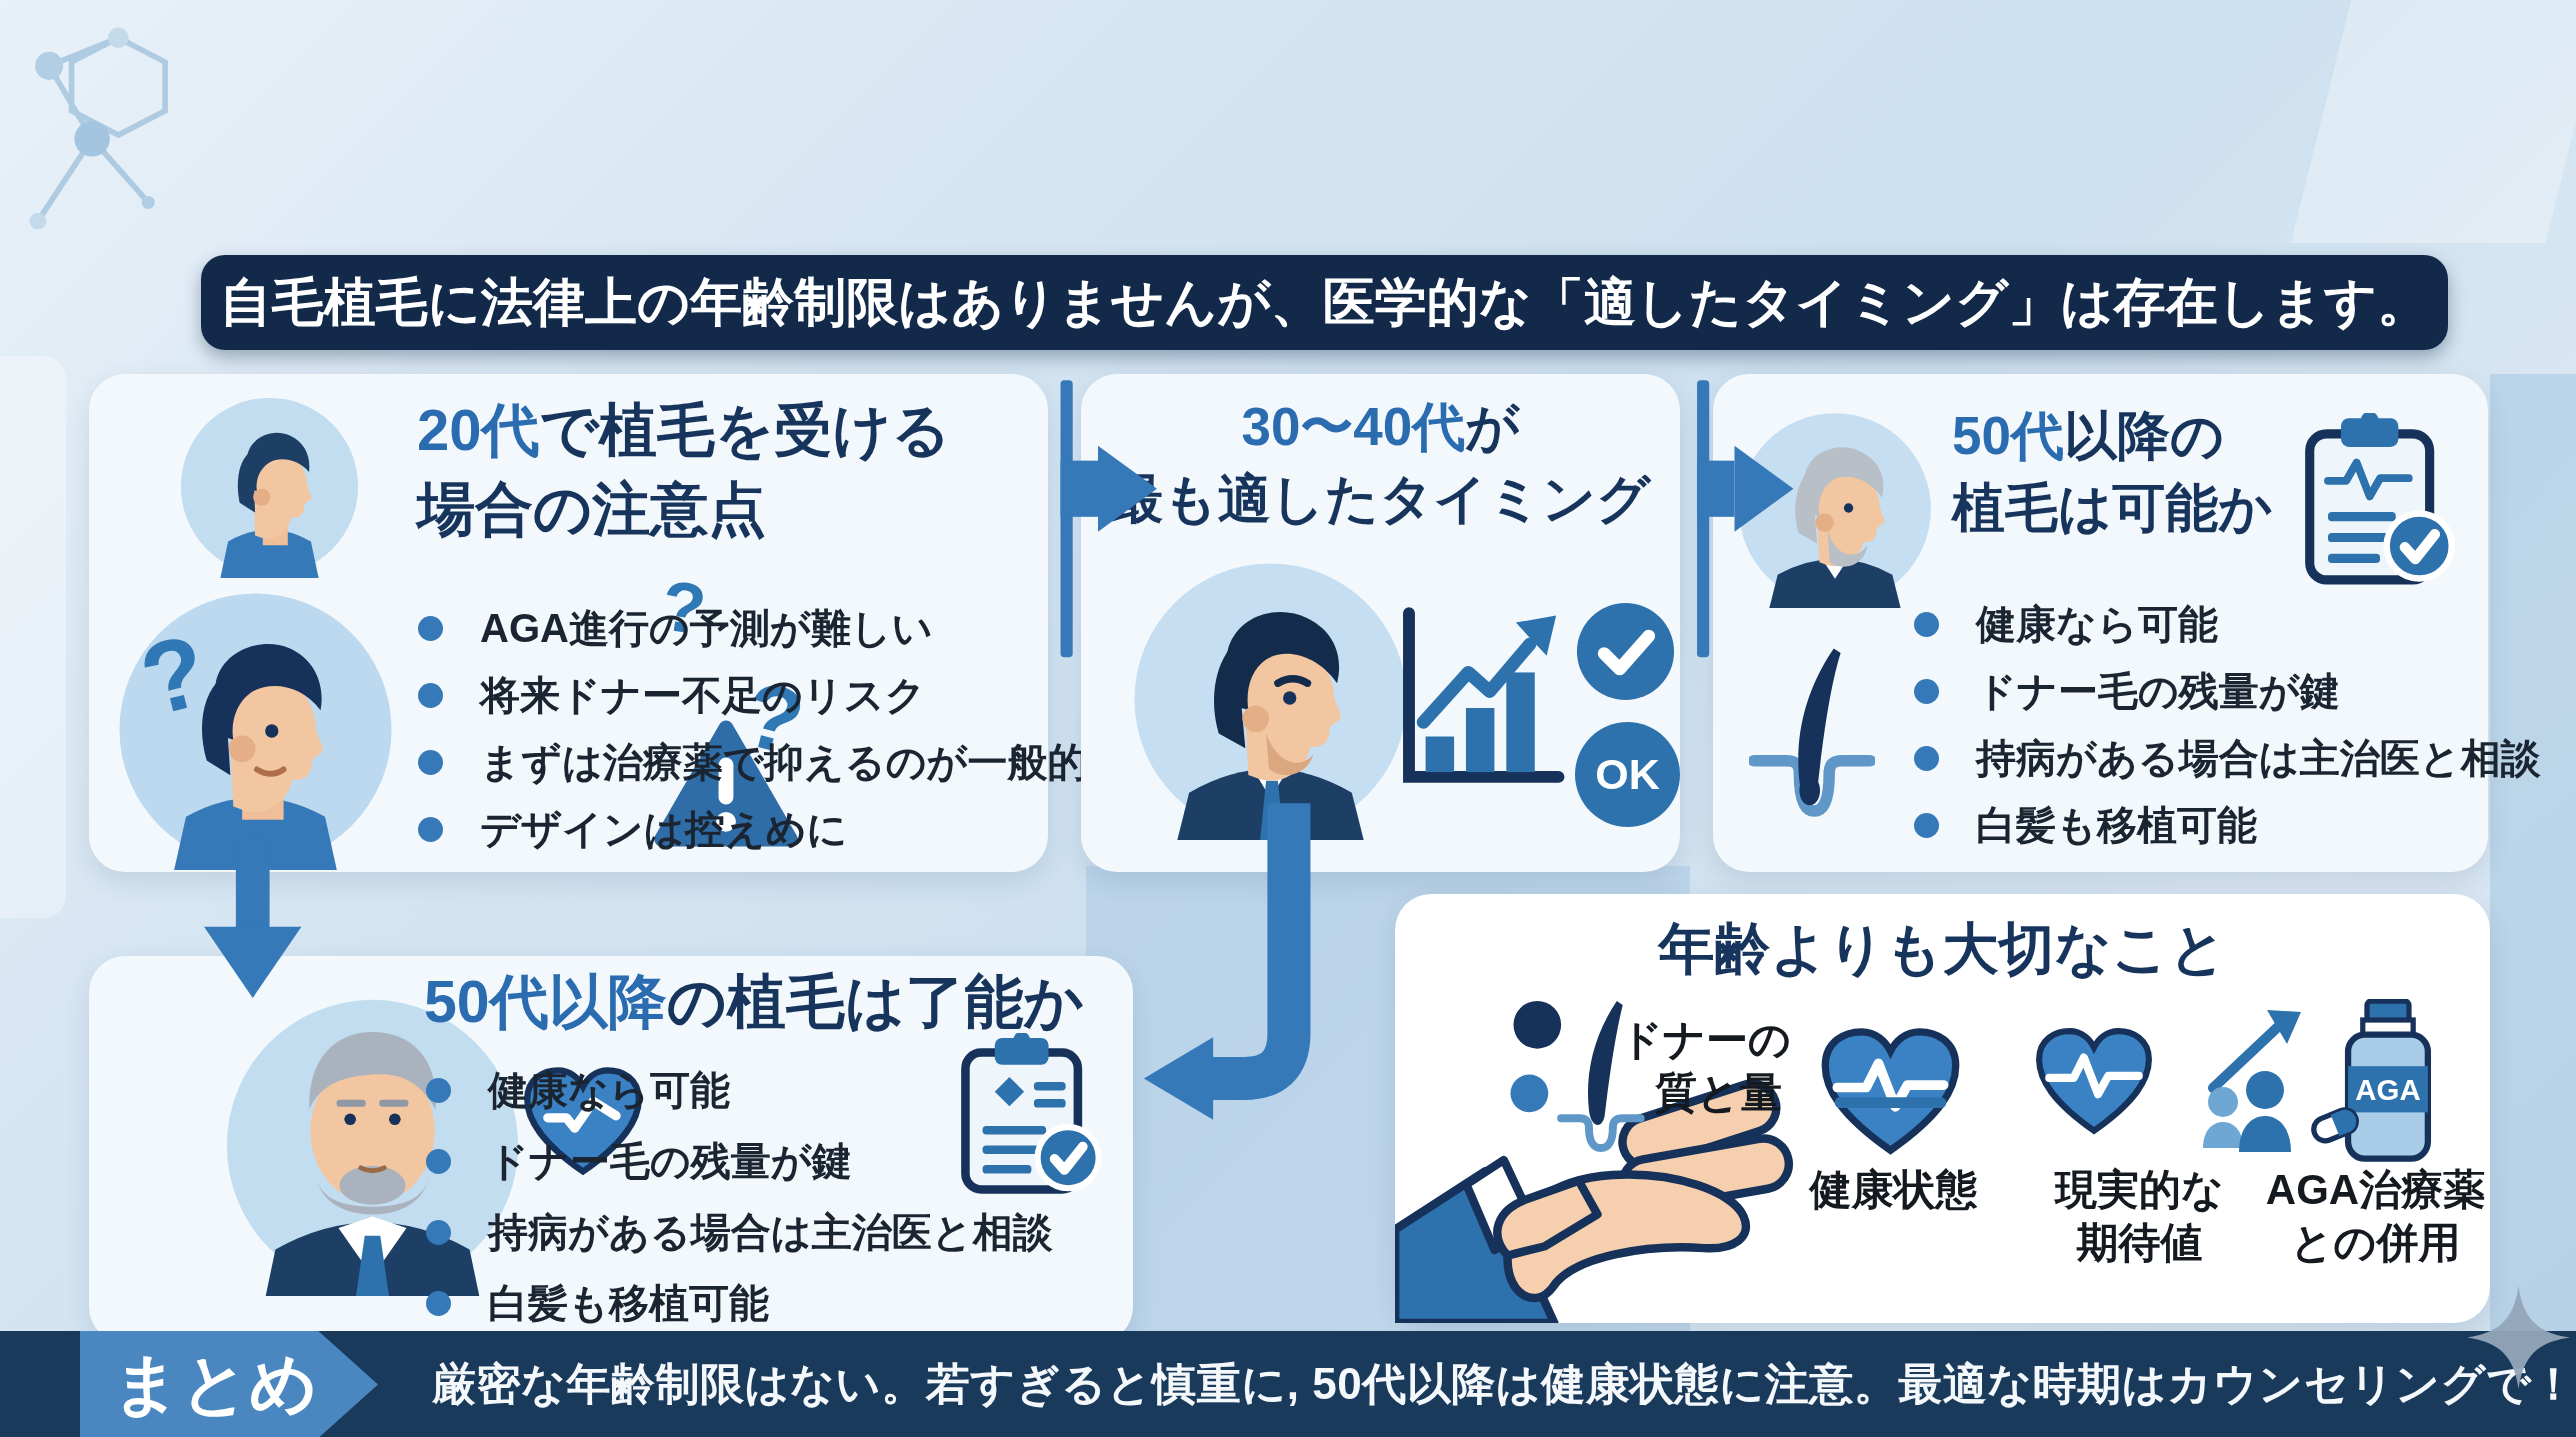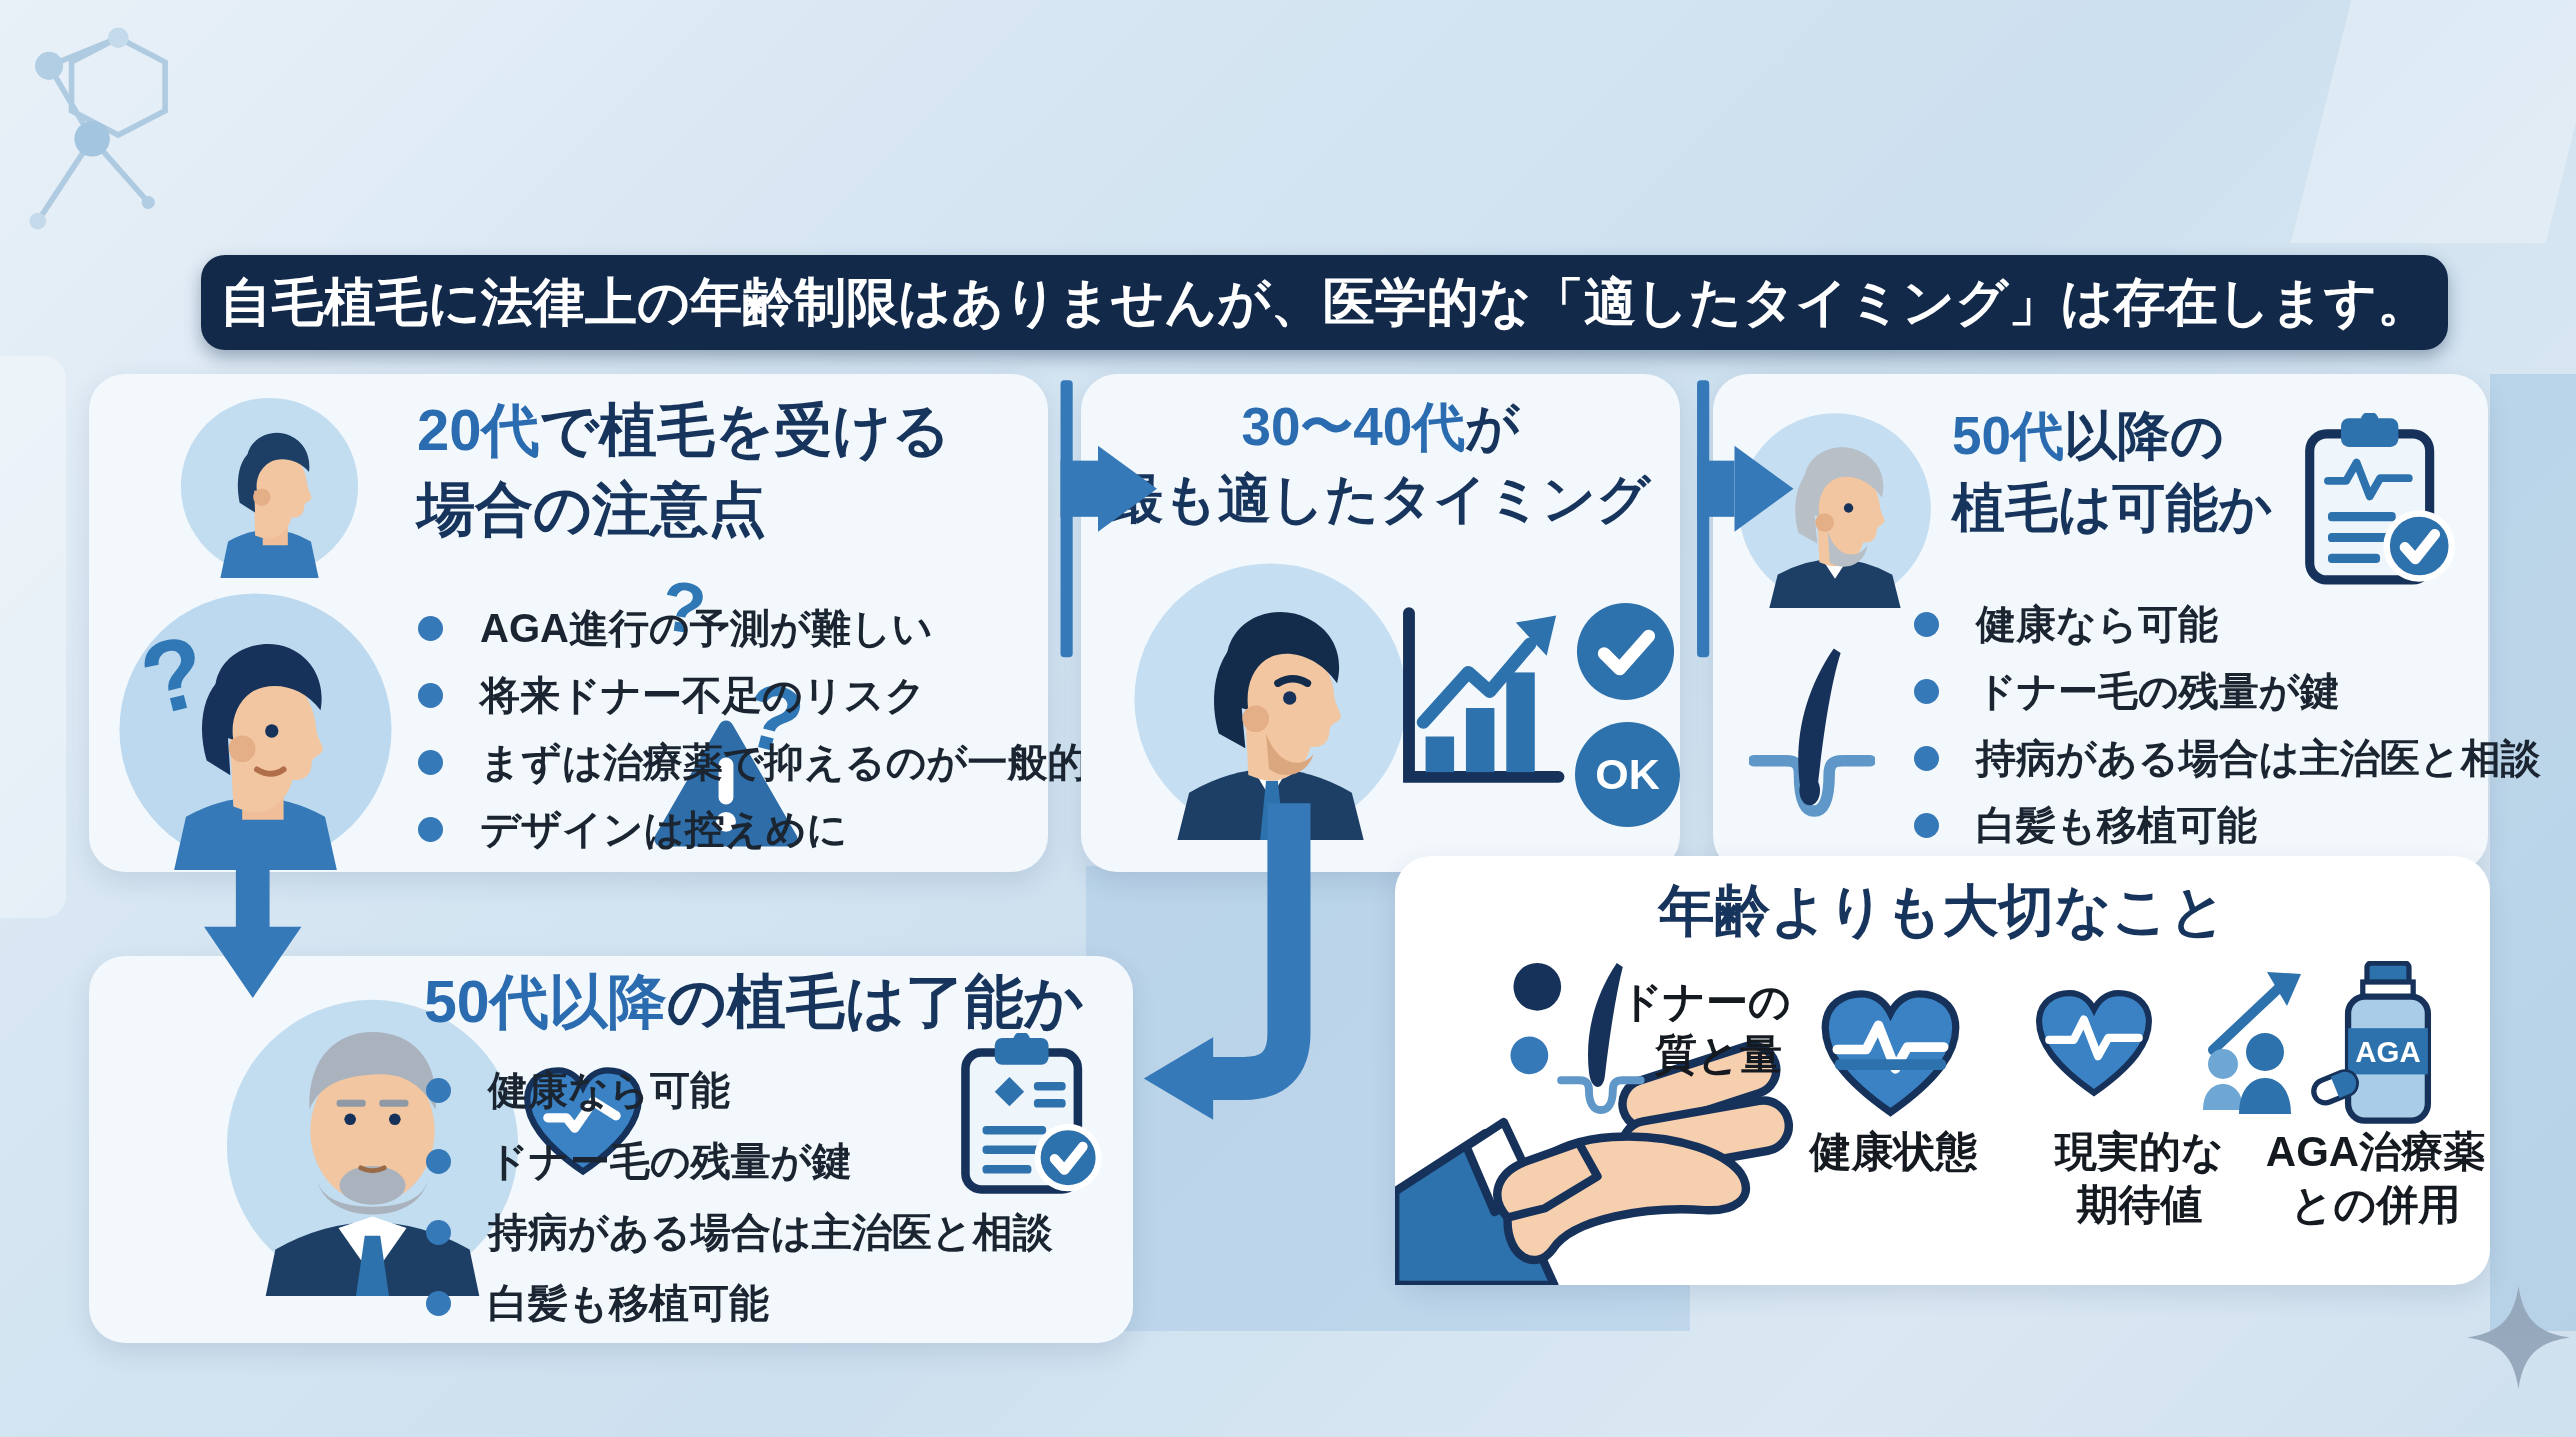--- a/index.html
+++ b/index.html
@@ -254,21 +254,21 @@
       <rect x="64" y="40" width="26" height="7" rx="3" fill="#2e72ad"></rect>
       <rect x="64" y="54" width="26" height="7" rx="3" fill="#2e72ad"></rect>
       <rect x="22" y="76" width="52" height="7" rx="3" fill="#2e72ad"></rect>
       <rect x="22" y="92" width="52" height="7" rx="3" fill="#2e72ad"></rect>
       <rect x="22" y="108" width="40" height="7" rx="3" fill="#2e72ad"></rect>
       <circle cx="92" cy="102" r="25" fill="#2e72ad" stroke="#ffffff" stroke-width="5"></circle>
       <path d="M81 103 L89 112 L104 93" stroke="#ffffff" stroke-width="8" fill="none" stroke-linecap="round" stroke-linejoin="round"></path>
     </svg>
   </section>
 
-  <section class="card white" style="left:1395px;top:856px;width:1095px;height:429px;">
+  <section class="card white" style="left:1395px;top:894px;width:1095px;height:429px;">
     <h2 class="h" style="left:0;top:17px;width:100%;text-align:center;font-size:56px;margin:0;color:#17355c;">年齢よりも大切なこと</h2>
     <svg class="abs" style="left:0px;top:120px;" width="403" height="309" viewBox="0 0 430 330">
       <g stroke="#16325a" stroke-width="9" stroke-linejoin="round">
         <polygon points="0,230 96,168 170,330 0,330" fill="#2e72ad"></polygon>
         <polygon points="76,182 116,156 150,228 106,252" fill="#ffffff"></polygon>
         <g fill="#f6cfae">
           <rect x="236" y="120" width="170" height="52" rx="26" transform="rotate(-18 236 120)"></rect>
           <rect x="238" y="160" width="180" height="54" rx="27" transform="rotate(-10 238 160)"></rect>
           <path d="M120 262 C120 210 168 176 232 172 C300 168 360 190 372 216 C382 238 362 252 330 250 C270 246 190 258 168 292 C150 316 120 300 120 262 Z"></path>
           <path d="M120 258 C100 236 108 210 140 198 L196 178 L216 214 L160 248 Z"></path>
@@ -336,18 +336,24 @@
       <rect x="1813" y="406" width="13" height="296" rx="4"></rect>
       <rect x="1813" y="492" width="40" height="60"></rect>
       <polygon points="1853,476 1853,568 1916,522"></polygon>
       <rect x="252" y="896" width="36" height="100" rx="6"></rect>
       <polygon points="218,990 322,990 270,1066"></polygon>
       <polygon points="1296,1108 1296,1196 1222,1152"></polygon>
     </g>
     <path d="M1377 858 L1377 1104 Q1377 1152 1329 1152 L1294 1152" stroke="#3579b8" stroke-width="46" fill="none"></path>
   </svg>
 
+  <footer class="footer">
+    <div class="matome">
+      <span>まとめ</span>
+    </div>
+    <div class="summary">厳密な年齢制限はない。若すぎると慎重に, 50代以降は健康状態に注意。最適な時期はカウンセリングで！</div>
+  </footer>
   <svg class="abs" style="left:2467px;top:1286px;" width="103" height="103" viewBox="0 0 110 110">
     <path d="M55 0 C60 35 75 50 110 55 C75 60 60 75 55 110 C50 75 35 60 0 55 C35 50 50 35 55 0 Z" fill="#93a5b8" opacity="0.95"></path>
   </svg>
 
 </div>
 
 
 </body></html>

